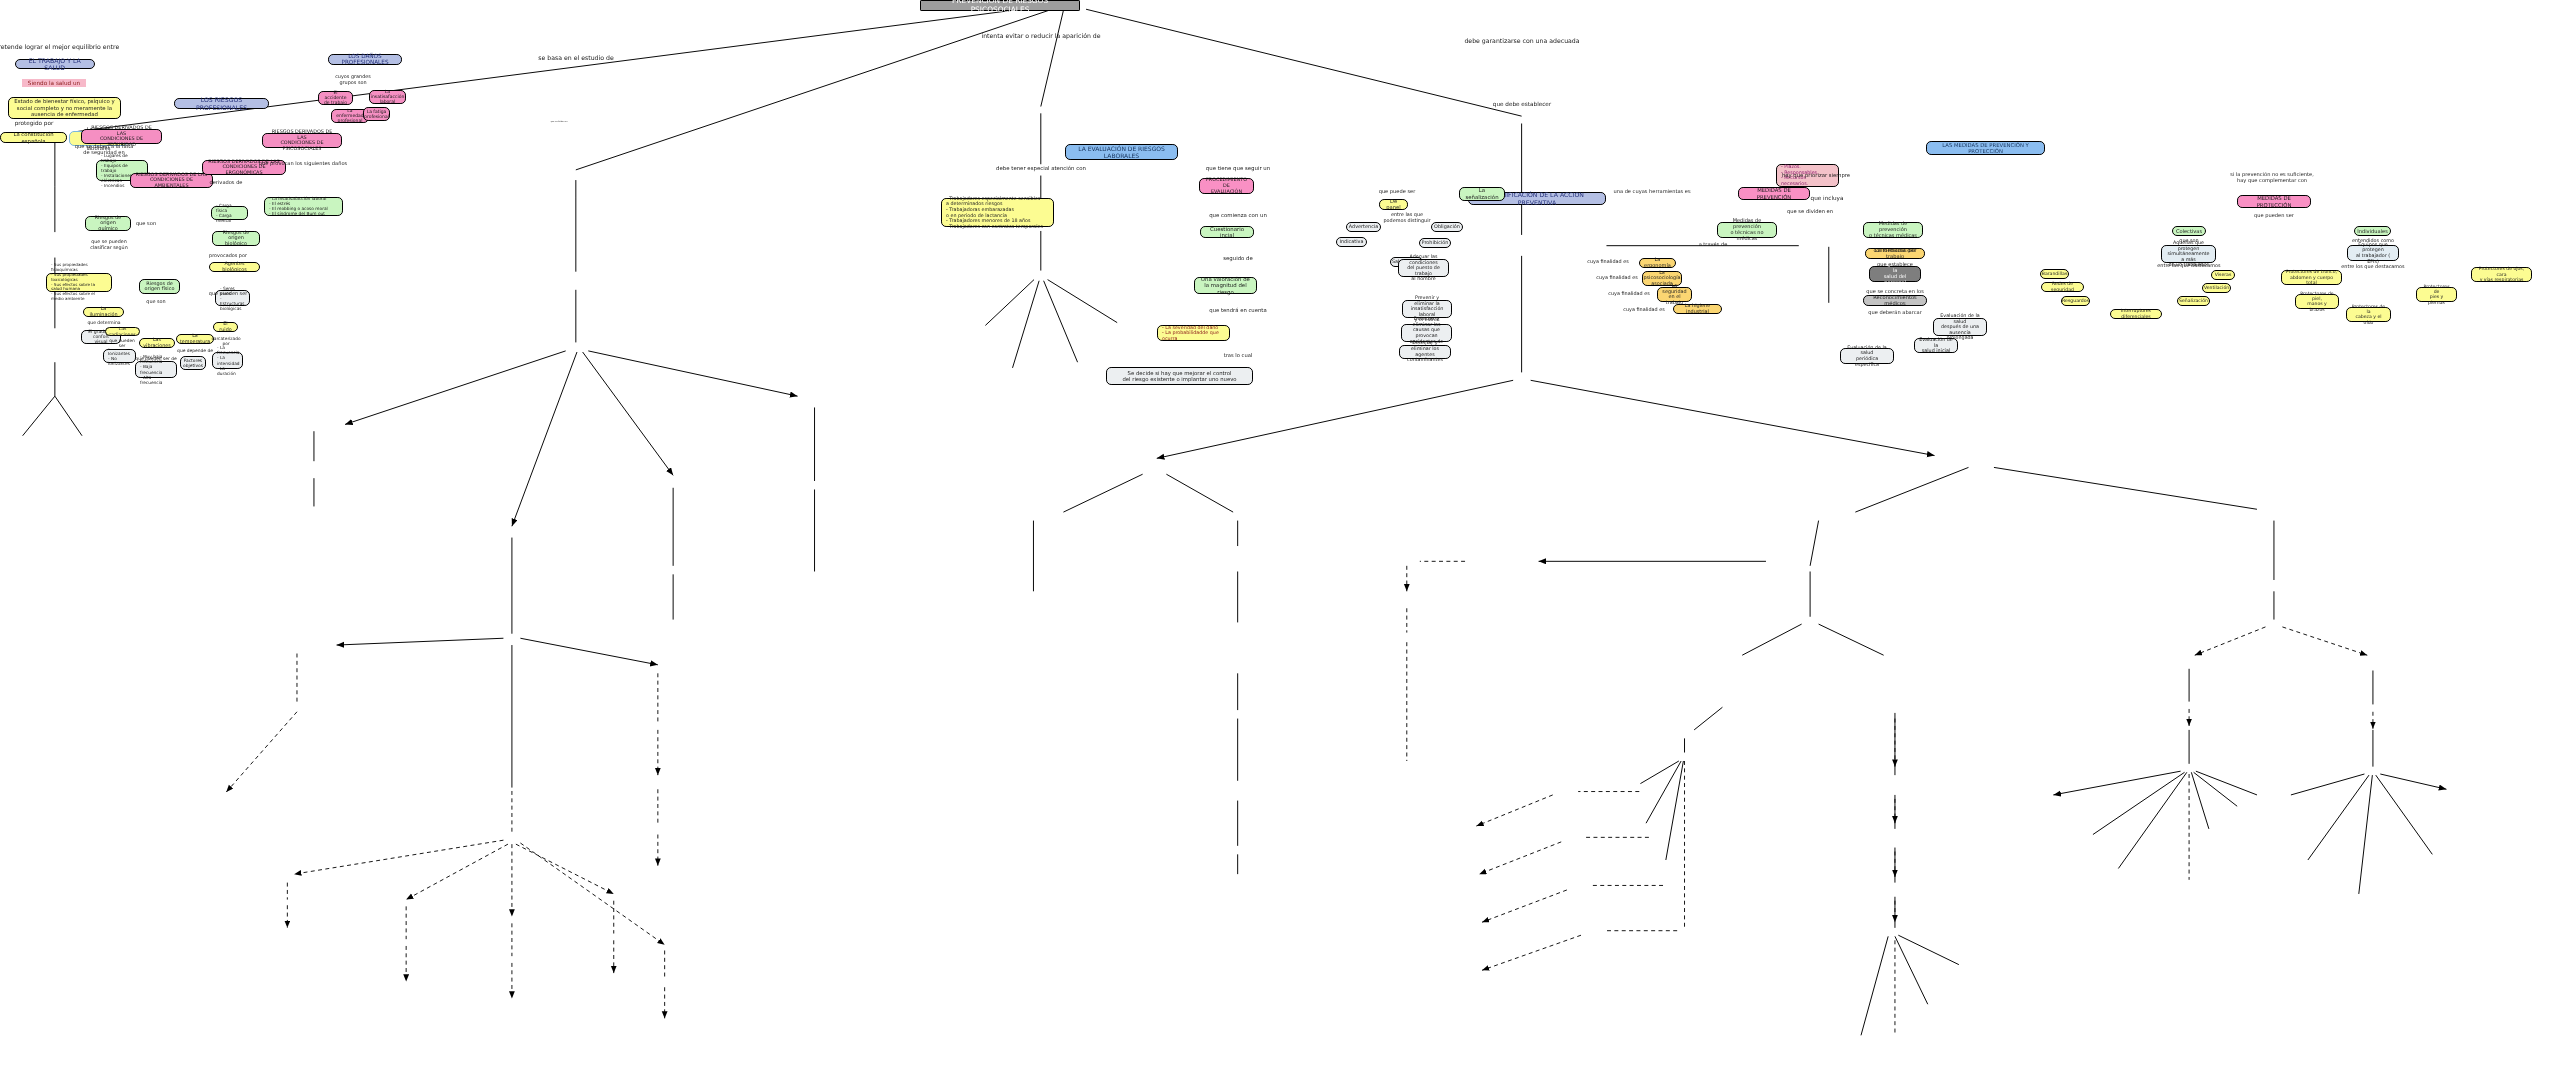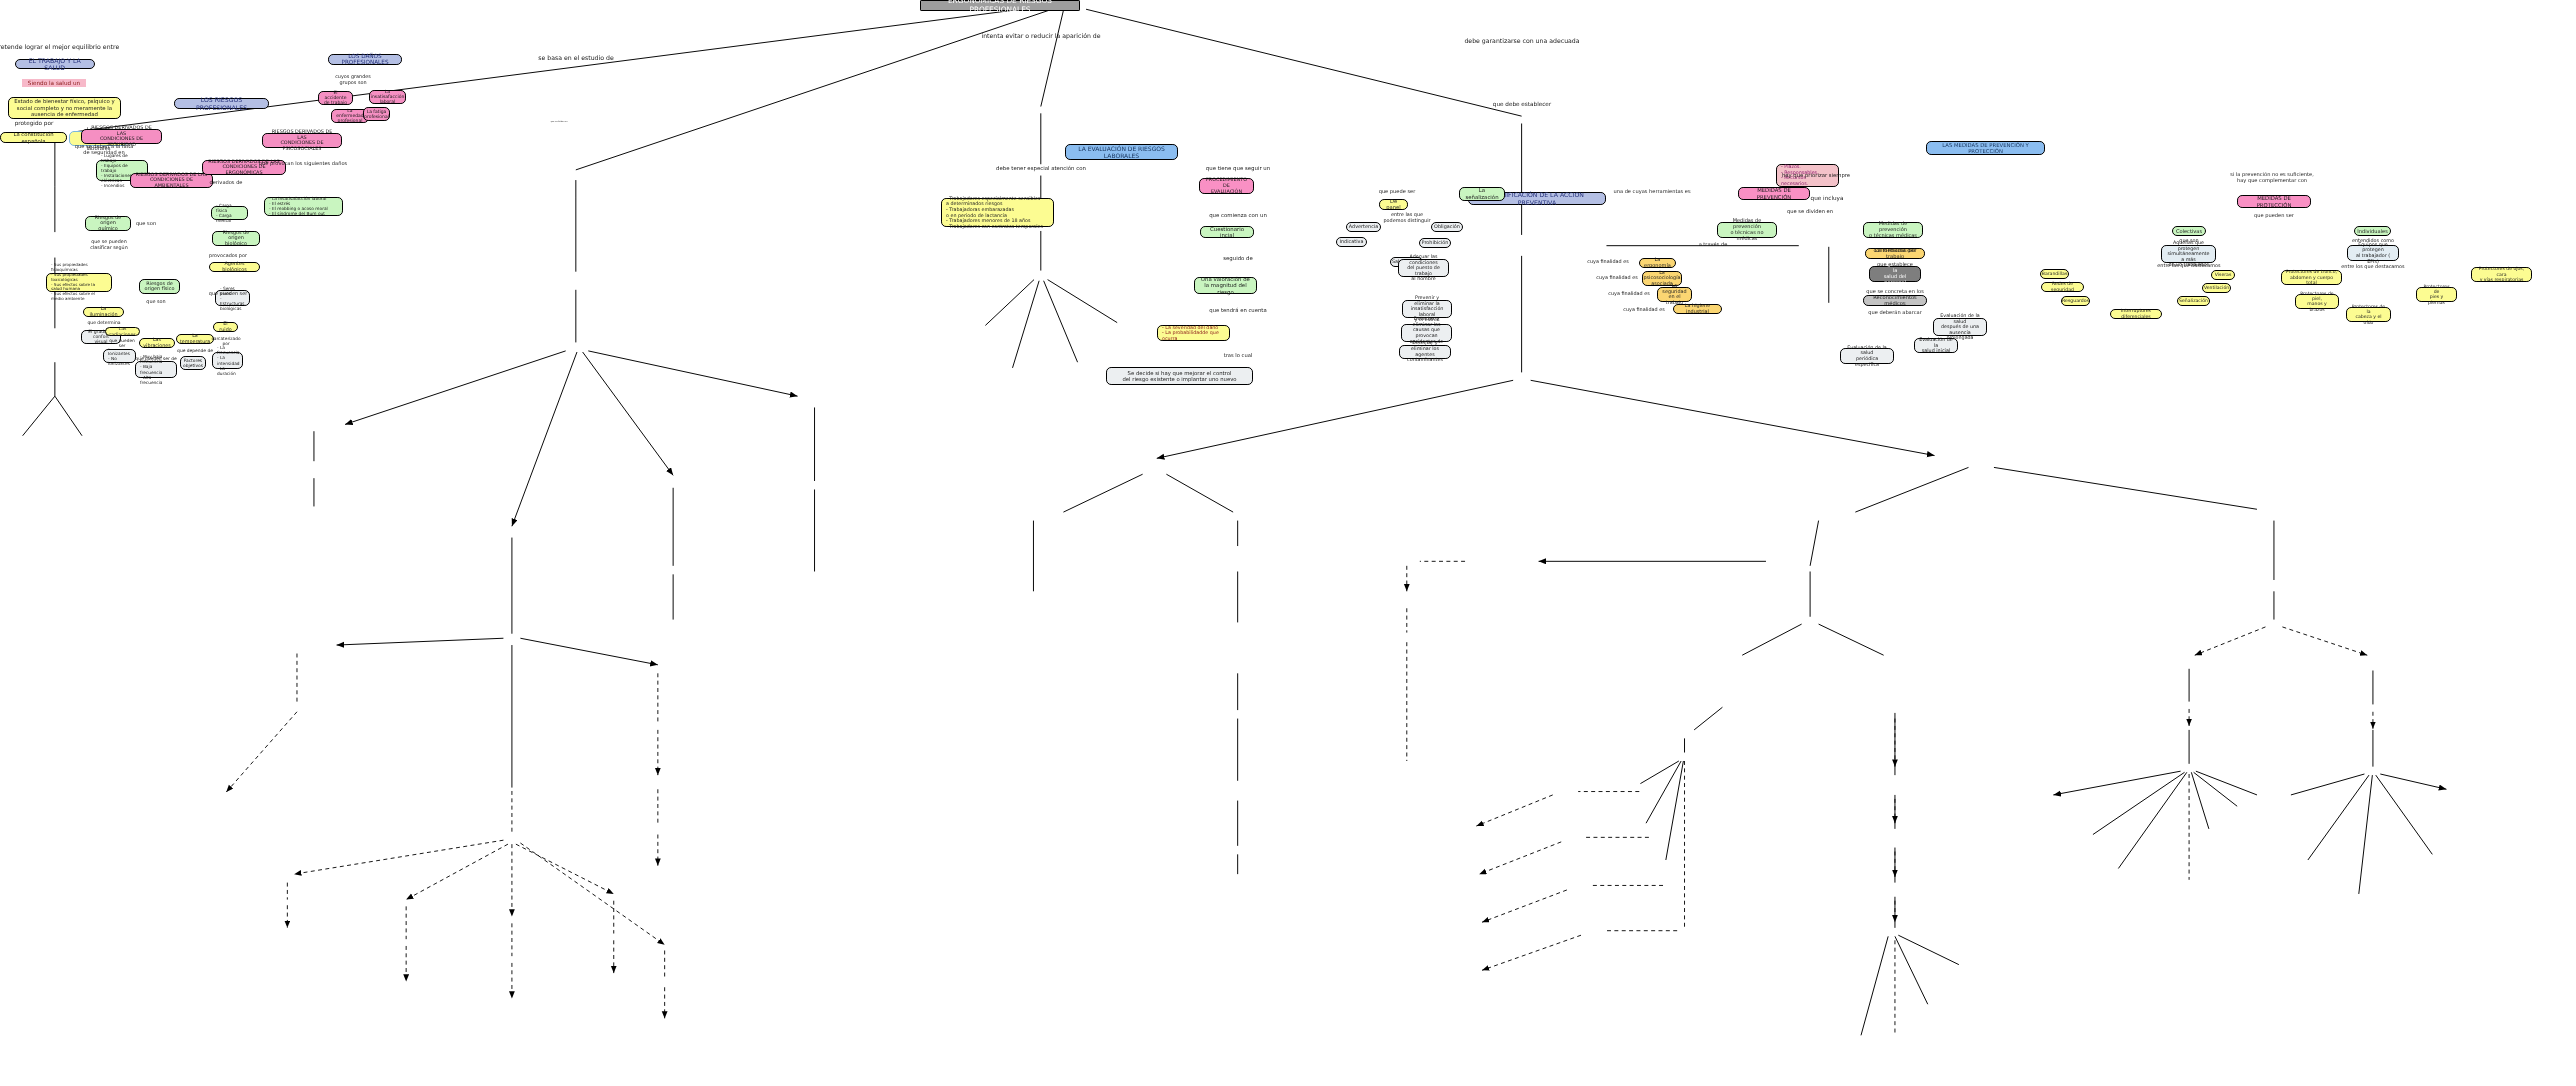--- a/index.html
+++ b/index.html
@@ -206,21 +206,21 @@
   <g stroke="#000" stroke-width="1.6" fill="none" stroke-dasharray="7,6">
     <path d="M2978,1345 L2978,1640"></path>
     <path d="M3350,1270 L3350,1355" marker-end="url(#ar)"></path>
     <path d="M3350,1412 L3350,1455" marker-end="url(#ar)"></path>
     <path d="M3350,1505 L3350,1550" marker-end="url(#ar)"></path>
     <path d="M3350,1592 L3350,1630" marker-end="url(#ar)"></path>
     <path d="M3350,1662 L3350,1830"></path>
   </g>
 </svg>
 
-<div class="node c-title" style="left:920px;top:0px;width:160px;height:11.3px;font-size:7.4px;">ERGONÓMICAS DE RIESGOS PROFESIONALES</div>
+<div class="node c-title" style="left:920px;top:0px;width:160px;height:11.3px;font-size:7.4px;">PREVENCIÓN DE RIESGOS PSICOSOCIALES</div>
 
 <div class="lbl" style="left:57px;top:43px;font-size:6.2px;">Pretende lograr el mejor equilibrio entre</div>
 <div class="lbl" style="left:576px;top:54px;font-size:6.2px;">se basa en el estudio de</div>
 <div class="lbl" style="left:1041px;top:32px;font-size:6.2px;">intenta evitar o reducir la aparición de</div>
 <div class="lbl" style="left:1522px;top:37px;font-size:6.2px;">debe garantizarse con una adecuada</div>
 
 <div class="node c-blue" style="left:14.7px;top:59px;width:80px;height:10.2px;font-size:6.2px;">EL TRABAJO Y LA SALUD</div>
 
 <div class="node c-pinktxt" style="left:22px;top:79px;width:64px;height:8px;font-size:5.7px;">Siendo la salud un</div>
 

